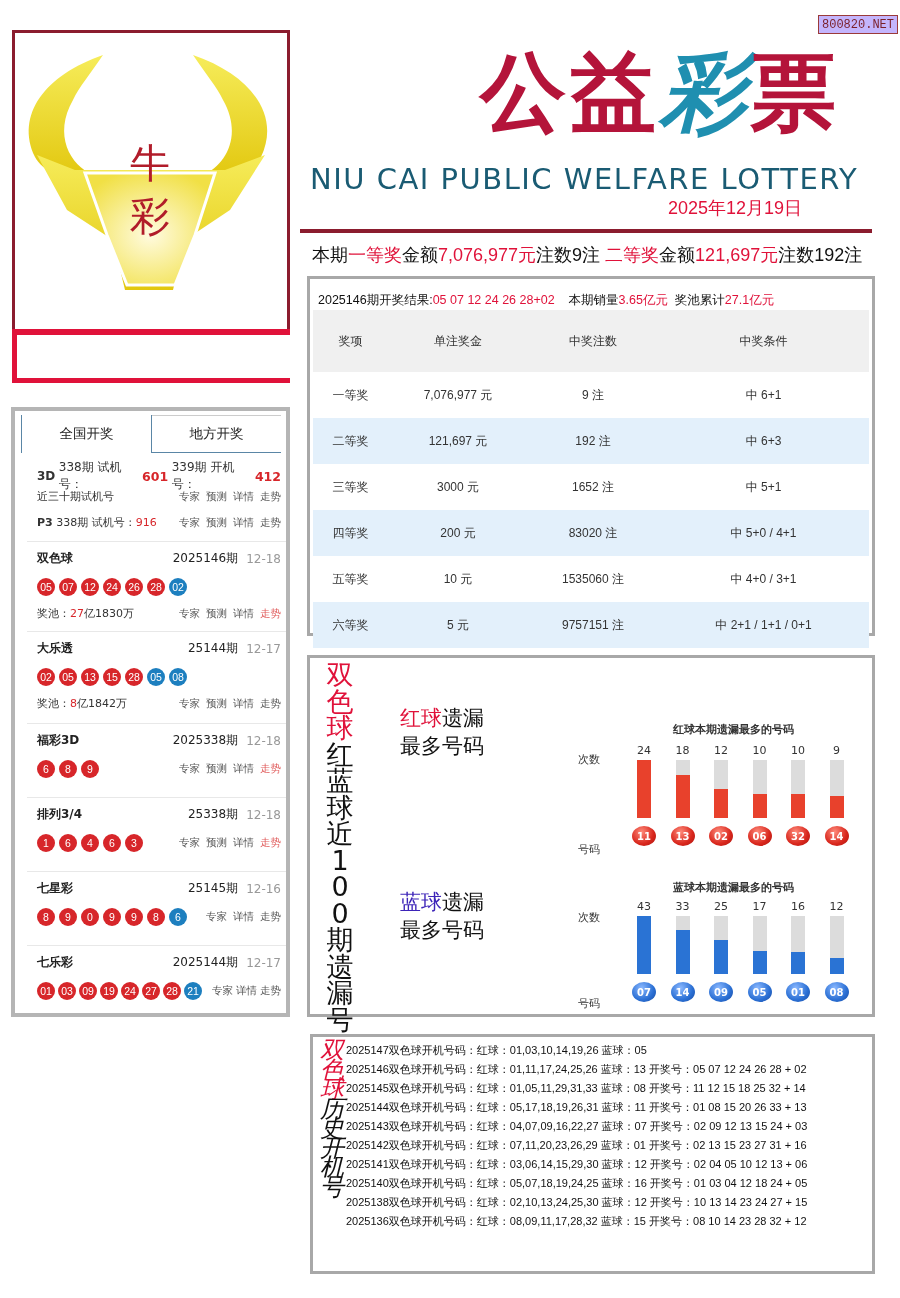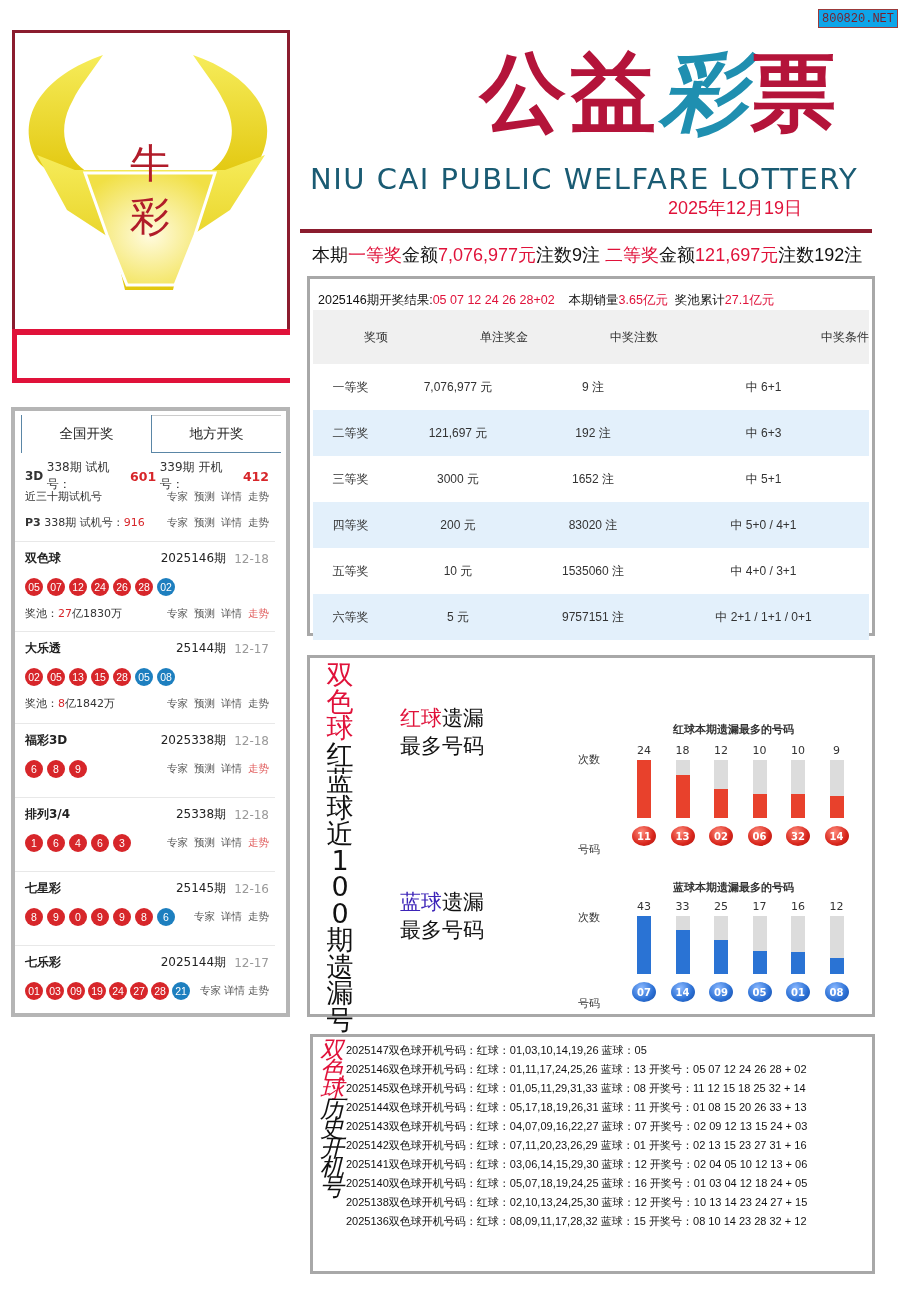--- a/index.html
+++ b/index.html
@@ -4,23 +4,23 @@
 <style>
   * { box-sizing: border-box; margin: 0; padding: 0; }
   body {
     width: 900px; height: 1298px; background: #ffffff; position: relative; overflow: hidden;
     font-family: "DejaVu Sans", "Liberation Sans", sans-serif; color: #222;
   }
   .abs { position: absolute; }
 
   
   .watermark {
-    left: 818px; top: 9px; width: 80px; height: 19px; border: 1px solid #9b3a3a;
+    left: 818px; top: 15px; width: 80px; height: 19px; border: 1px solid #9b3a3a;
     font-family: "Liberation Mono", monospace; font-size: 12px; color: #7a1f2a;
-    display: flex; align-items: center; justify-content: center; background: #0ea5e9;
+    display: flex; align-items: center; justify-content: center; background: #c4b5fd;
   }
 
   
   .logo-box {
     left: 12px; top: 30px; width: 278px; height: 302px;
     border: 3px solid #8b1c2e; background: #fff;
   }
   .logo-bottom {
     left: 12px; top: 329px; width: 278px; height: 54px;
     border: 5px solid #e0123a; border-top: 6px solid #e0123a; border-right: none;
@@ -55,38 +55,38 @@
   }
   .prize-head {
     position: absolute; left: 8px; top: 13px; font-size: 12.5px; white-space: nowrap;
     font-family: "Liberation Sans", sans-serif; color: #111;
   }
   .prize-table { position: absolute; left: 3px; top: 31px; width: 556px; border-collapse: collapse; }
   .prize-table th, .prize-table td {
     font-size: 12px; font-weight: normal; color: #333; text-align: center; height: 46px;
     font-family: "Liberation Sans", sans-serif;
   }
-  .prize-table th { background: #f0f0f0; height: 54px; color: #333; text-align: right; }
+  .prize-table th { background: #f0f0f0; height: 62px; color: #333; }
   .prize-table tr.alt td { background: #e3f0fb; }
   .col1 { width: 75px; } .col2 { width: 140px; } .col3 { width: 130px; } .col4 { width: 211px; }
 
   
   .lot-panel {
     left: 11px; top: 407px; width: 279px; height: 610px;
     border: 4px solid #b5b5b5; background: #fff; overflow: hidden;
   }
   .tabs { position: absolute; left: 6px; top: 4px; width: 260px; height: 38px; display: flex; }
   .tab {
     flex: 1; display: flex; align-items: center; justify-content: center; font-size: 13.5px; color: #222;
     border-bottom: 1px solid #5a86a6;
   }
   .tab.active { border-left: 1px solid #5a86a6; border-right: 1px solid #5a86a6; border-bottom: none; border-top: none; }
   .tab.inactive { border-top: 1px solid #ccc; }
 
-  .lot-block { position: absolute; left: 0; width: 260px; border-top: 1px solid #e8e8e8; }
+  .lot-block { position: absolute; left: 12px; width: 260px; border-top: 1px solid #e8e8e8; }
   .row { position: absolute; left: 10px; right: 6px; display: flex; align-items: center; font-size: 11px; color: #333; }
   .row .name { font-weight: bold; font-size: 12px; color: #222; }
   .row .sp { flex: 1; }
   .row .issue { font-size: 12px; color: #222; }
   .row .date { font-size: 12px; color: #999; margin-left: 8px; }
   .links { display: flex; gap: 6px; font-size: 10.5px; color: #555; white-space: nowrap; }
   .links .hot { color: #e05a5a; }
   .balls { display: flex; gap: 4px; }
   .ball {
     width: 18px; height: 18px; border-radius: 50%; background: #d7262a; color: #fff;

